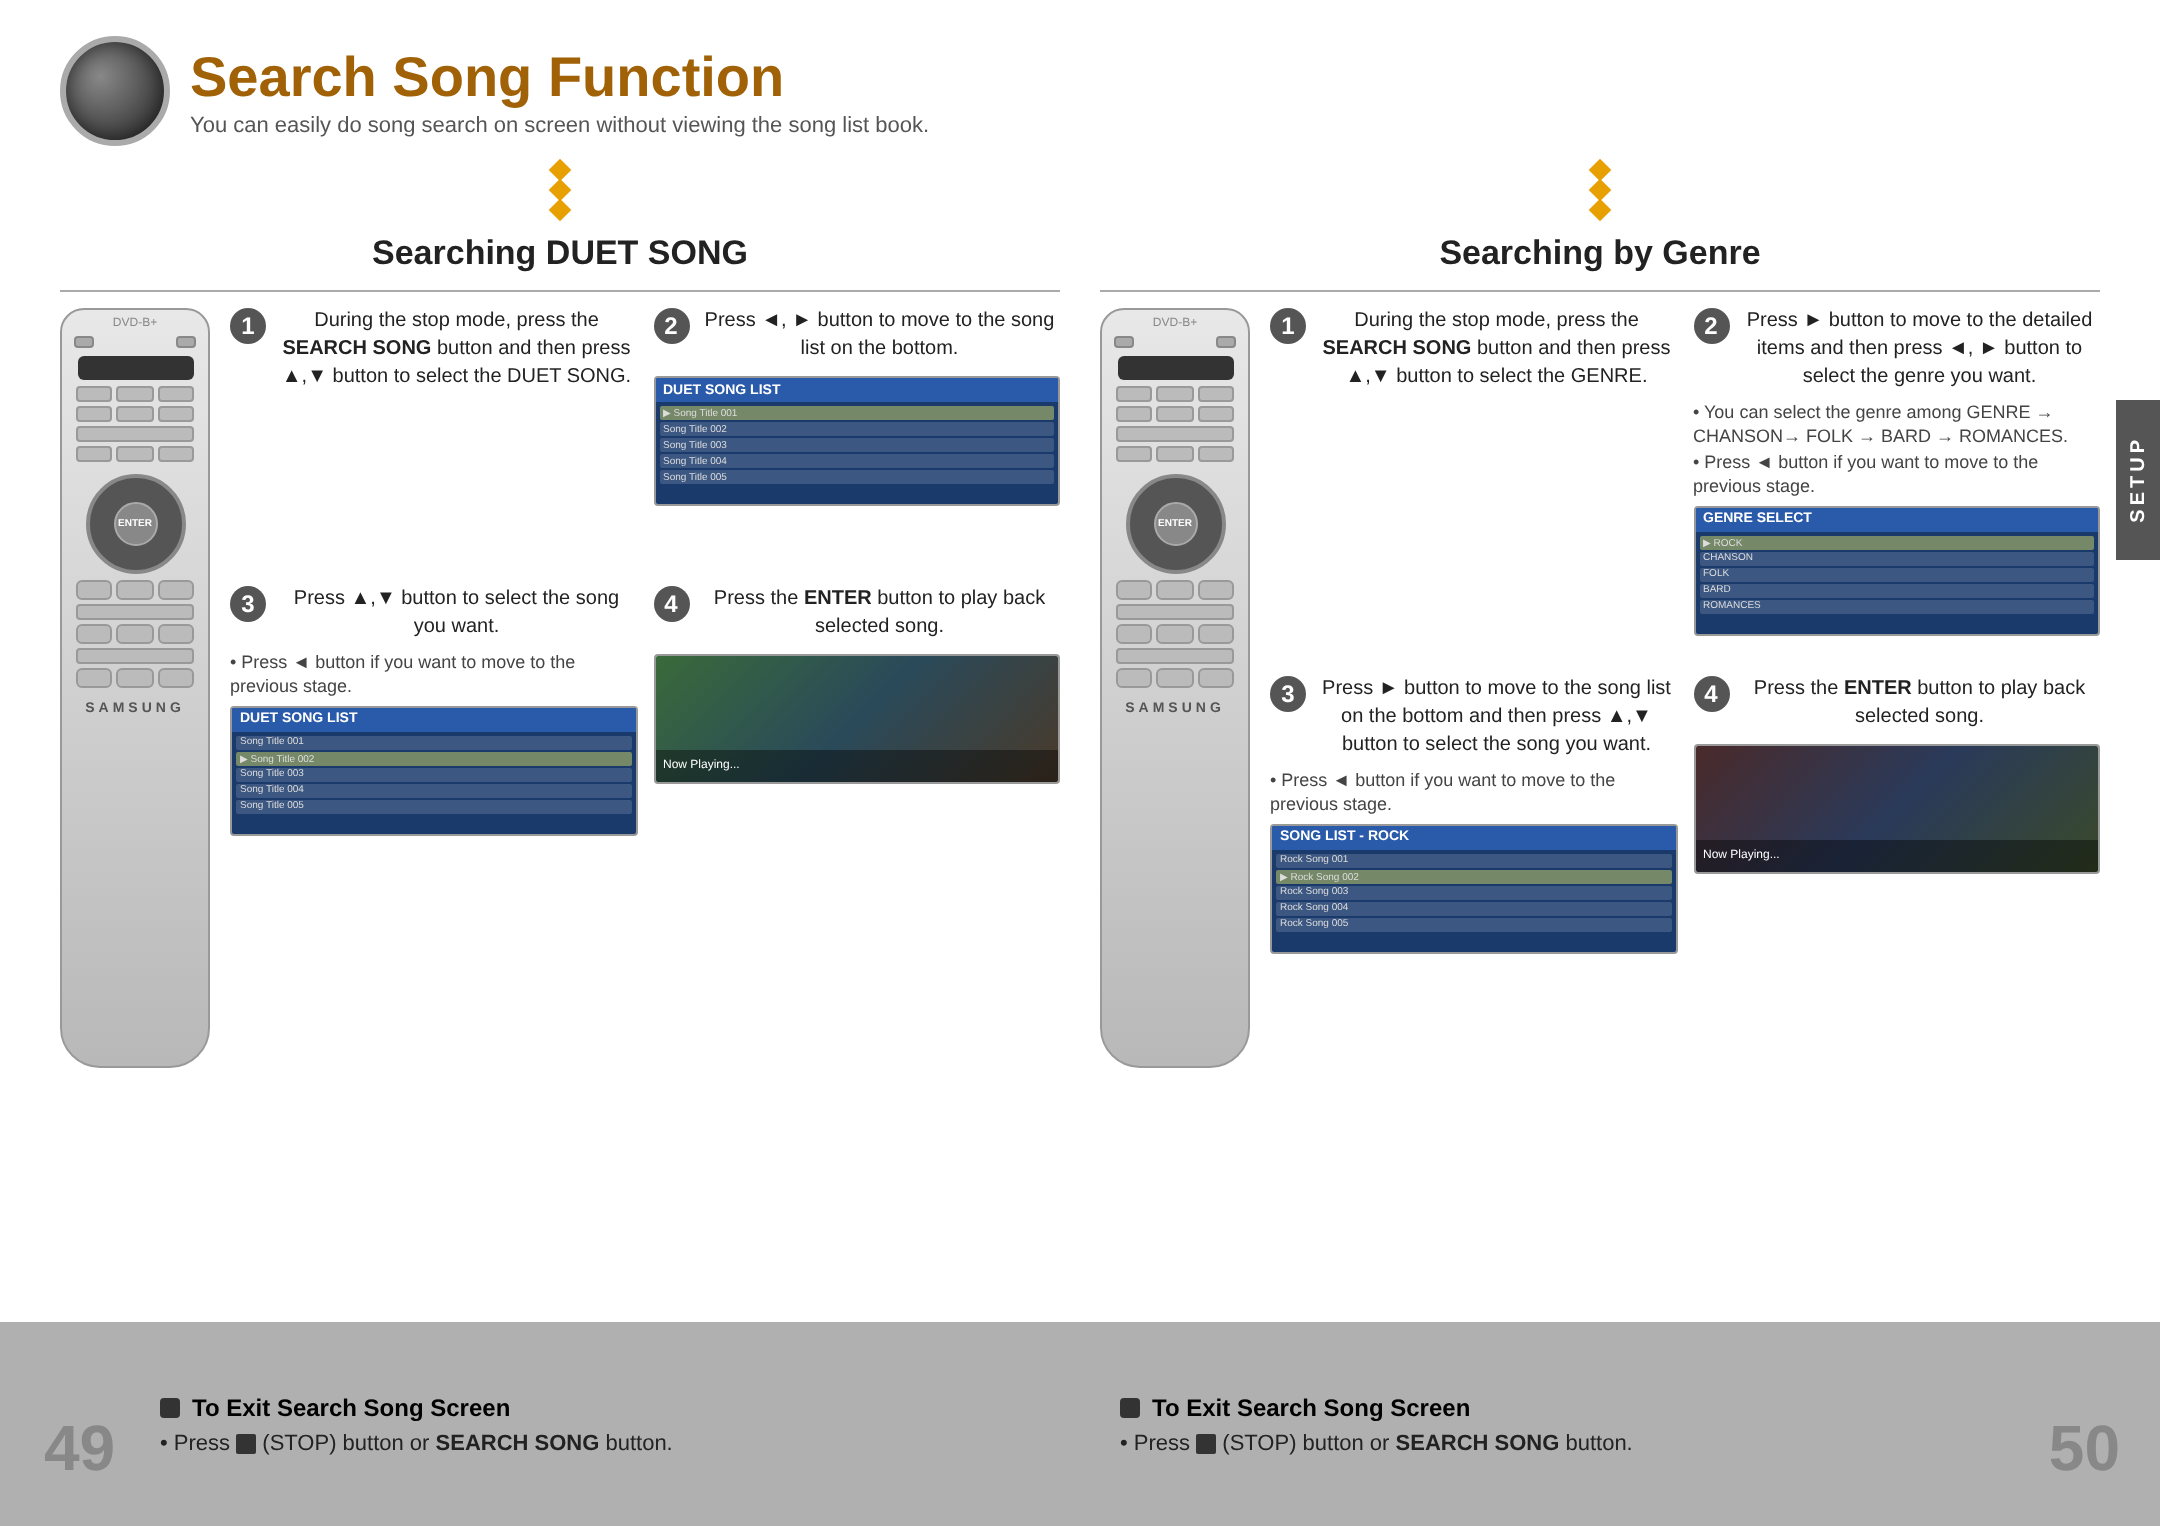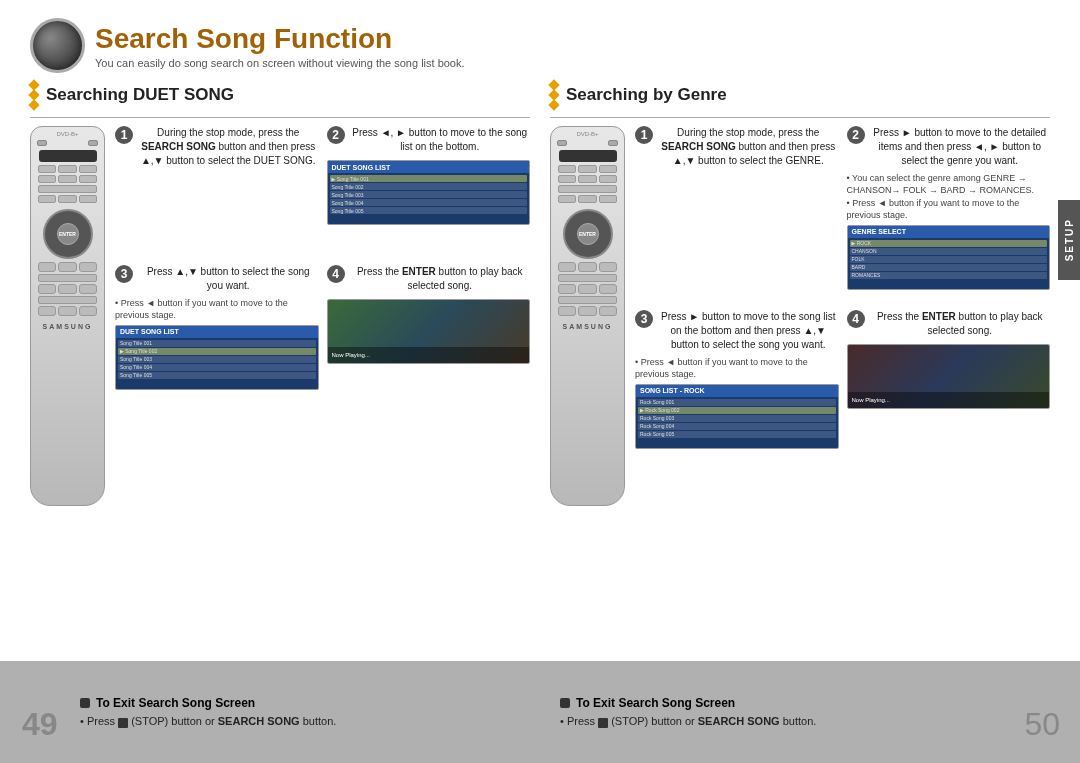--- a/index.html
+++ b/index.html
@@ -86,21 +86,21 @@
       font-size: 32px;
       font-weight: bold;
       color: #888;
     }
 
     .page-num-right {
       position: absolute;
       bottom: 20px;
       right: 20px;
       font-size: 32px;
-      font-weight: normal;
+      font-weight: bold;
       color: #888;
     }
 
     
     .setup-tab {
       position: absolute;
       right: 0;
       top: 200px;
       width: 22px;
       height: 80px;
@@ -167,20 +167,21 @@
       flex: 1;
       position: relative;
     }
 
     
     .section-heading {
       display: flex;
       align-items: center;
       gap: 8px;
       margin-bottom: 8px;
+      flex-direction: column;
     }
 
     .section-bullets {
       display: flex;
       flex-direction: column;
       gap: 2px;
     }
 
     .bullet-diamond {
       width: 8px;

